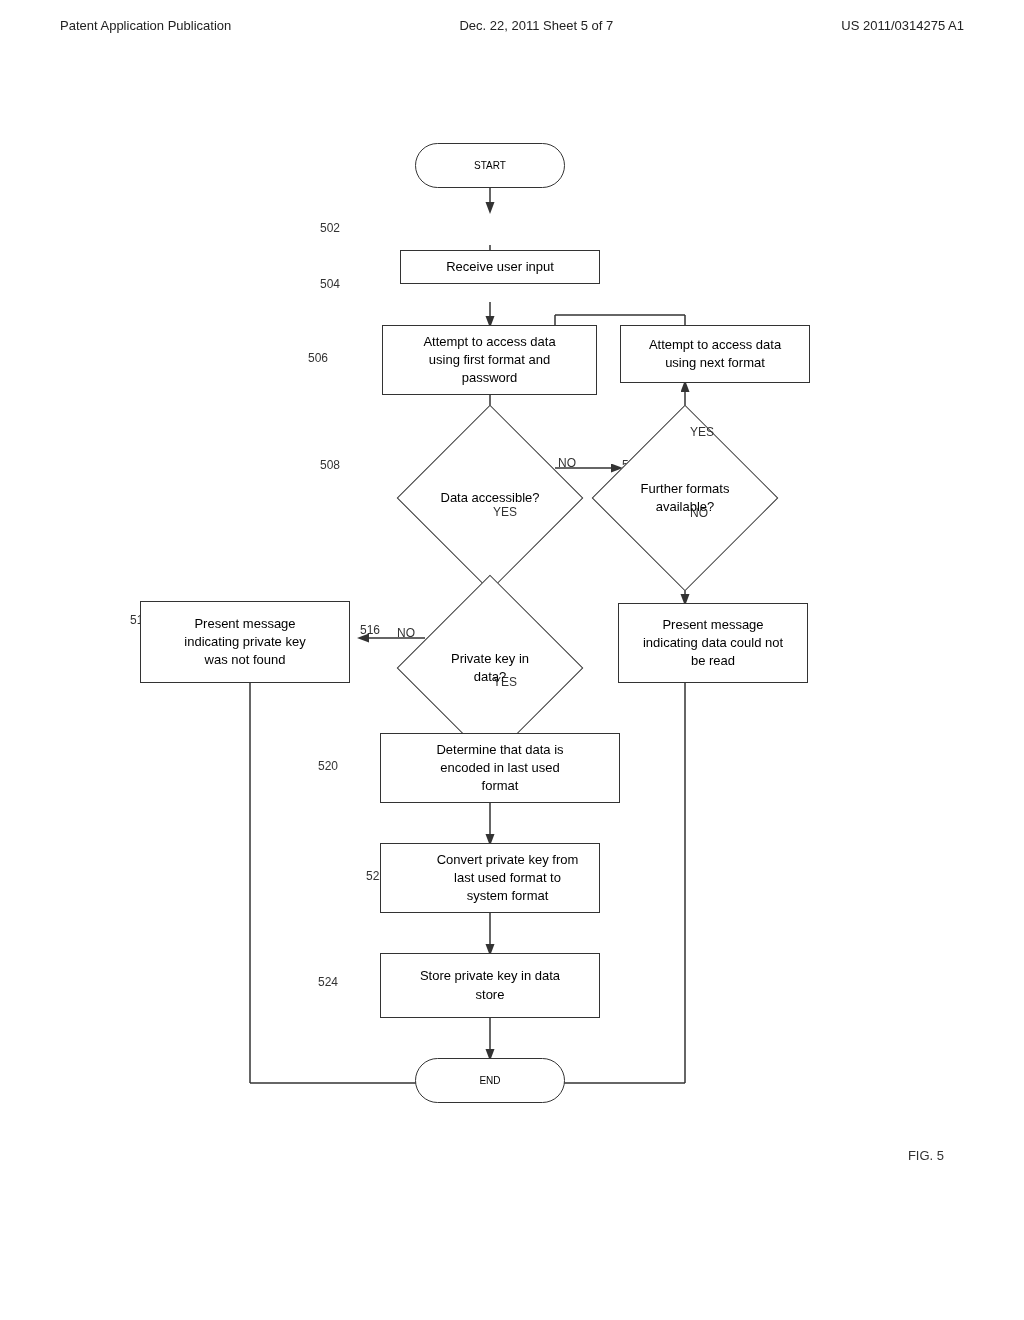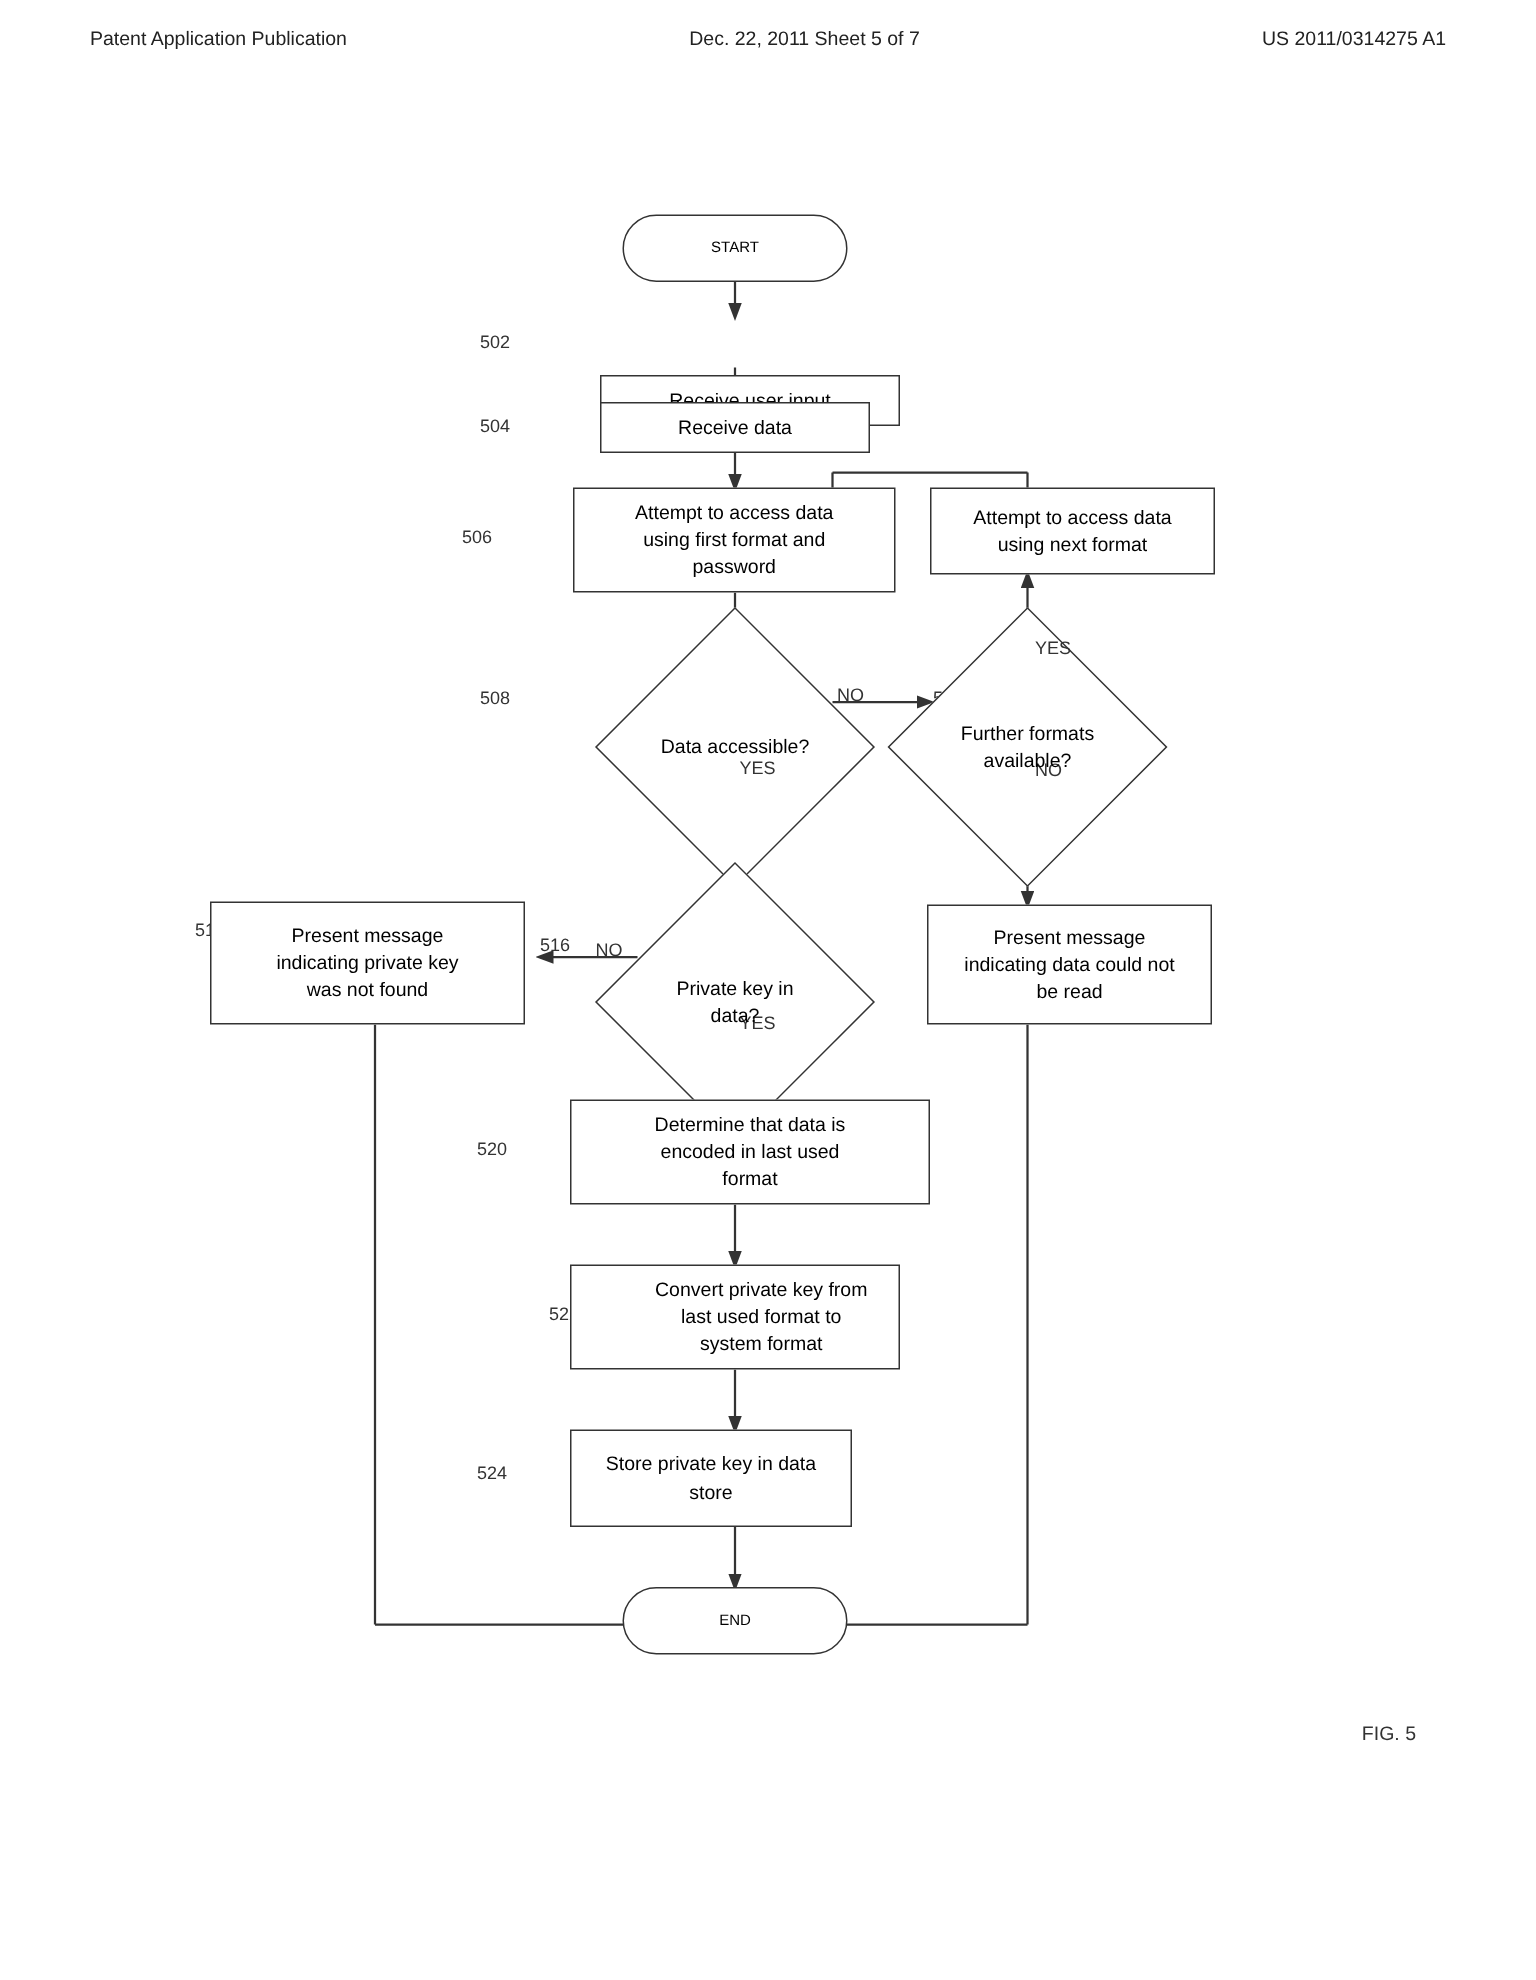--- a/index.html
+++ b/index.html
@@ -151,23 +151,20 @@
   </div>
 
   <div class="label" style="left:320px; top:178px;">502</div>
 
   <div class="box-rect" style="left:400px; top:168px; width:200px; height:34px;margin-top:39px;">
     <span>Receive user input</span>
   </div>
 
   <div class="label" style="left:320px; top:234px;">504</div>
 
-  <div class="box-rect" style="left:400px; top:225px; width:180px; height:34px;">
-    <span>Receive data</span>
-  </div>
 
   <div class="label" style="left:308px; top:308px;">506</div>
 
   <div class="box-rect" style="left:382px; top:282px; width:215px; height:70px;">
     <span>Attempt to access data<br>using first format and<br>password</span>
   </div>
 
   <div class="label" style="left:320px; top:415px;">508</div>
 
   <div class="box-diamond" style="left:425px; top:390px;">
@@ -223,21 +220,21 @@
   </div>
 
   <div class="label" style="left:318px; top:826px;margin-left:48px;">522</div>
 
   <div class="box-rect" style="left:380px; top:800px; width:220px; height:70px;padding-left:35px;">
     <span>Convert private key from<br>last used format to<br>system format</span>
   </div>
 
   <div class="label" style="left:318px; top:932px;">524</div>
 
-  <div class="box-rect" style="left:380px; top:910px; width:188px; height:65px;">
+  <div class="box-rect" style="left:380px; top:910px; width:220px; height:65px;">
     <span>Store private key in data<br>store</span>
   </div>
 
   <div class="box-rounded" style="left:415px; top:1015px; width:150px; height:45px;">
     <span>END</span>
   </div>
 
   <div class="fig-label" style="right:80px; bottom:100px;">FIG. 5</div>
 
 </div>

